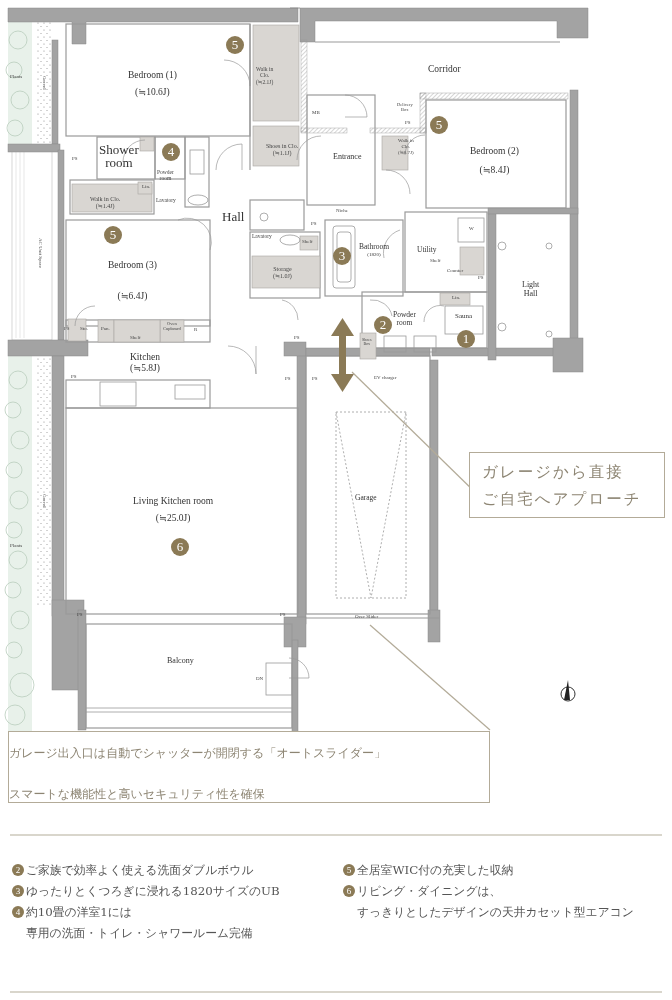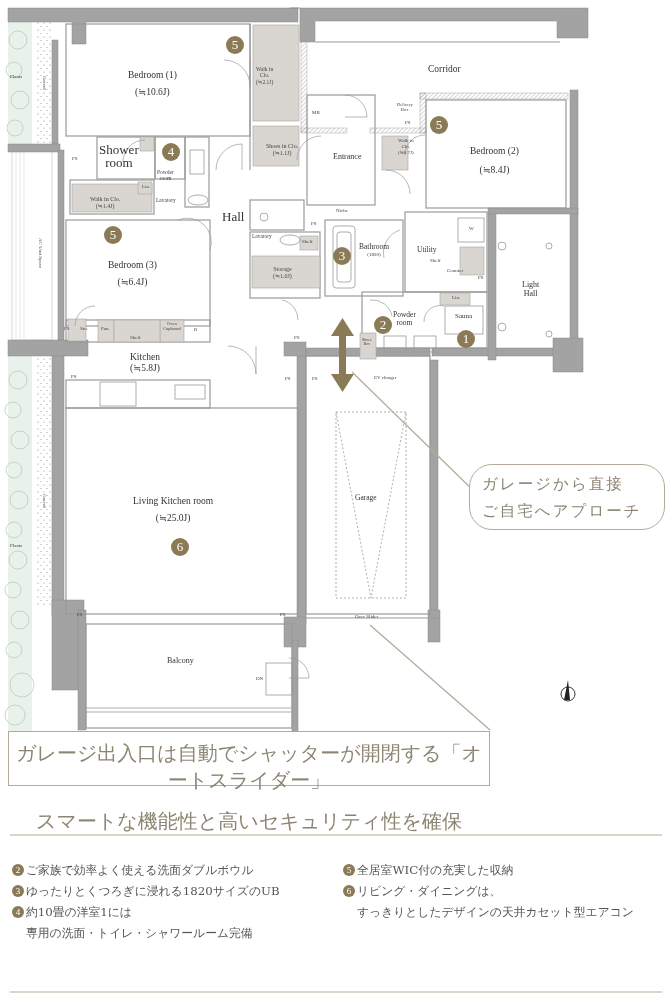--- a/index.html
+++ b/index.html
@@ -5,24 +5,24 @@
   html,body{margin:0;padding:0;background:#fff;}
   body{width:672px;height:1000px;position:relative;overflow:hidden;font-family:"DejaVu Serif","Liberation Serif",serif;color:#333;}
   #plan{position:absolute;left:0;top:0;}
   .lbl{position:absolute;font-family:"Liberation Serif","DejaVu Serif",serif;color:#333;text-align:center;white-space:nowrap;line-height:1.15;}
   .lbl.room{font-size:9.5px;}
   .lbl.sm{font-size:5.5px;color:#444;}
   .lbl.xs{font-size:5px;color:#444;}
   .lbl.vert{writing-mode:vertical-rl;}
   .badge{position:absolute;width:18px;height:18px;border-radius:50%;background:#8b7a56;color:#fff;font-family:"Liberation Serif",serif;font-size:13px;line-height:18px;text-align:center;}
   .callout{position:absolute;border:1.5px solid #b3ab98;background:#fff;color:#8d8573;font-family:"DejaVu Serif",serif;}
-  .c1{left:179px;top:464px;width:196px;height:66px;font-size:15.5px;letter-spacing:2px;padding:0;box-sizing:border-box;border-radius:23px;}
+  .c1{left:179px;top:452px;width:196px;height:66px;font-size:15.5px;letter-spacing:2px;padding:0;box-sizing:border-box;}
   .c1 div{padding-left:12px;line-height:27px;}
   .c1 .l1{margin-top:6px;}
-  .c2{left:8px;top:731px;width:482px;height:55px;font-size:20px;text-align:center;box-sizing:border-box;}
+  .c2{left:8px;top:731px;width:482px;height:72px;font-size:12px;box-sizing:border-box;}
   .c2 .l1{margin-top:8px;line-height:27px;}
   .c2 .l2{line-height:27px;margin-top:14px;}
   .divider{position:absolute;left:10px;width:652px;height:2px;background:#d9d6cc;}
   .features{position:absolute;font-family:"DejaVu Serif",serif;font-size:11.8px;color:#555;line-height:21px;}
   .feat{white-space:nowrap;}
   .num{display:inline-block;width:12px;height:12px;border-radius:50%;background:#8b7a56;color:#fff;font-size:9px;line-height:12px;text-align:center;margin-right:2px;vertical-align:1px;font-family:"Liberation Serif",serif;}
   .cont{padding-left:14px;}
 </style>
 </head>
 <body>
@@ -226,21 +226,21 @@
 <div class="lbl room" style="left:128px;top:70px;">
     <div>Bedroom (1)</div>
     <div style="margin-top:6px">(≒10.6J)</div>
   </div>
 <div class="lbl room" style="left:470px;top:146px;">
     <div>Bedroom (2)</div>
     <div style="margin-top:8px">(≒8.4J)</div>
   </div>
 <div class="lbl room" style="left:108px;top:260px;">
     <div>Bedroom (3)</div>
-    <div style="margin-top:6px">(≒6.4J)</div>
+    <div style="margin-top:20px">(≒6.4J)</div>
   </div>
 <div class="lbl room" style="left:130px;top:352px;">
     <div>Kitchen</div>
     <div>(≒5.8J)</div>
   </div>
 <div class="lbl room" style="left:133px;top:496px;">
     <div>Living Kitchen room</div>
     <div style="margin-top:6px">(≒25.0J)</div>
   </div>
 <div class="lbl room" style="left:428px;top:64px;">Corridor</div>

